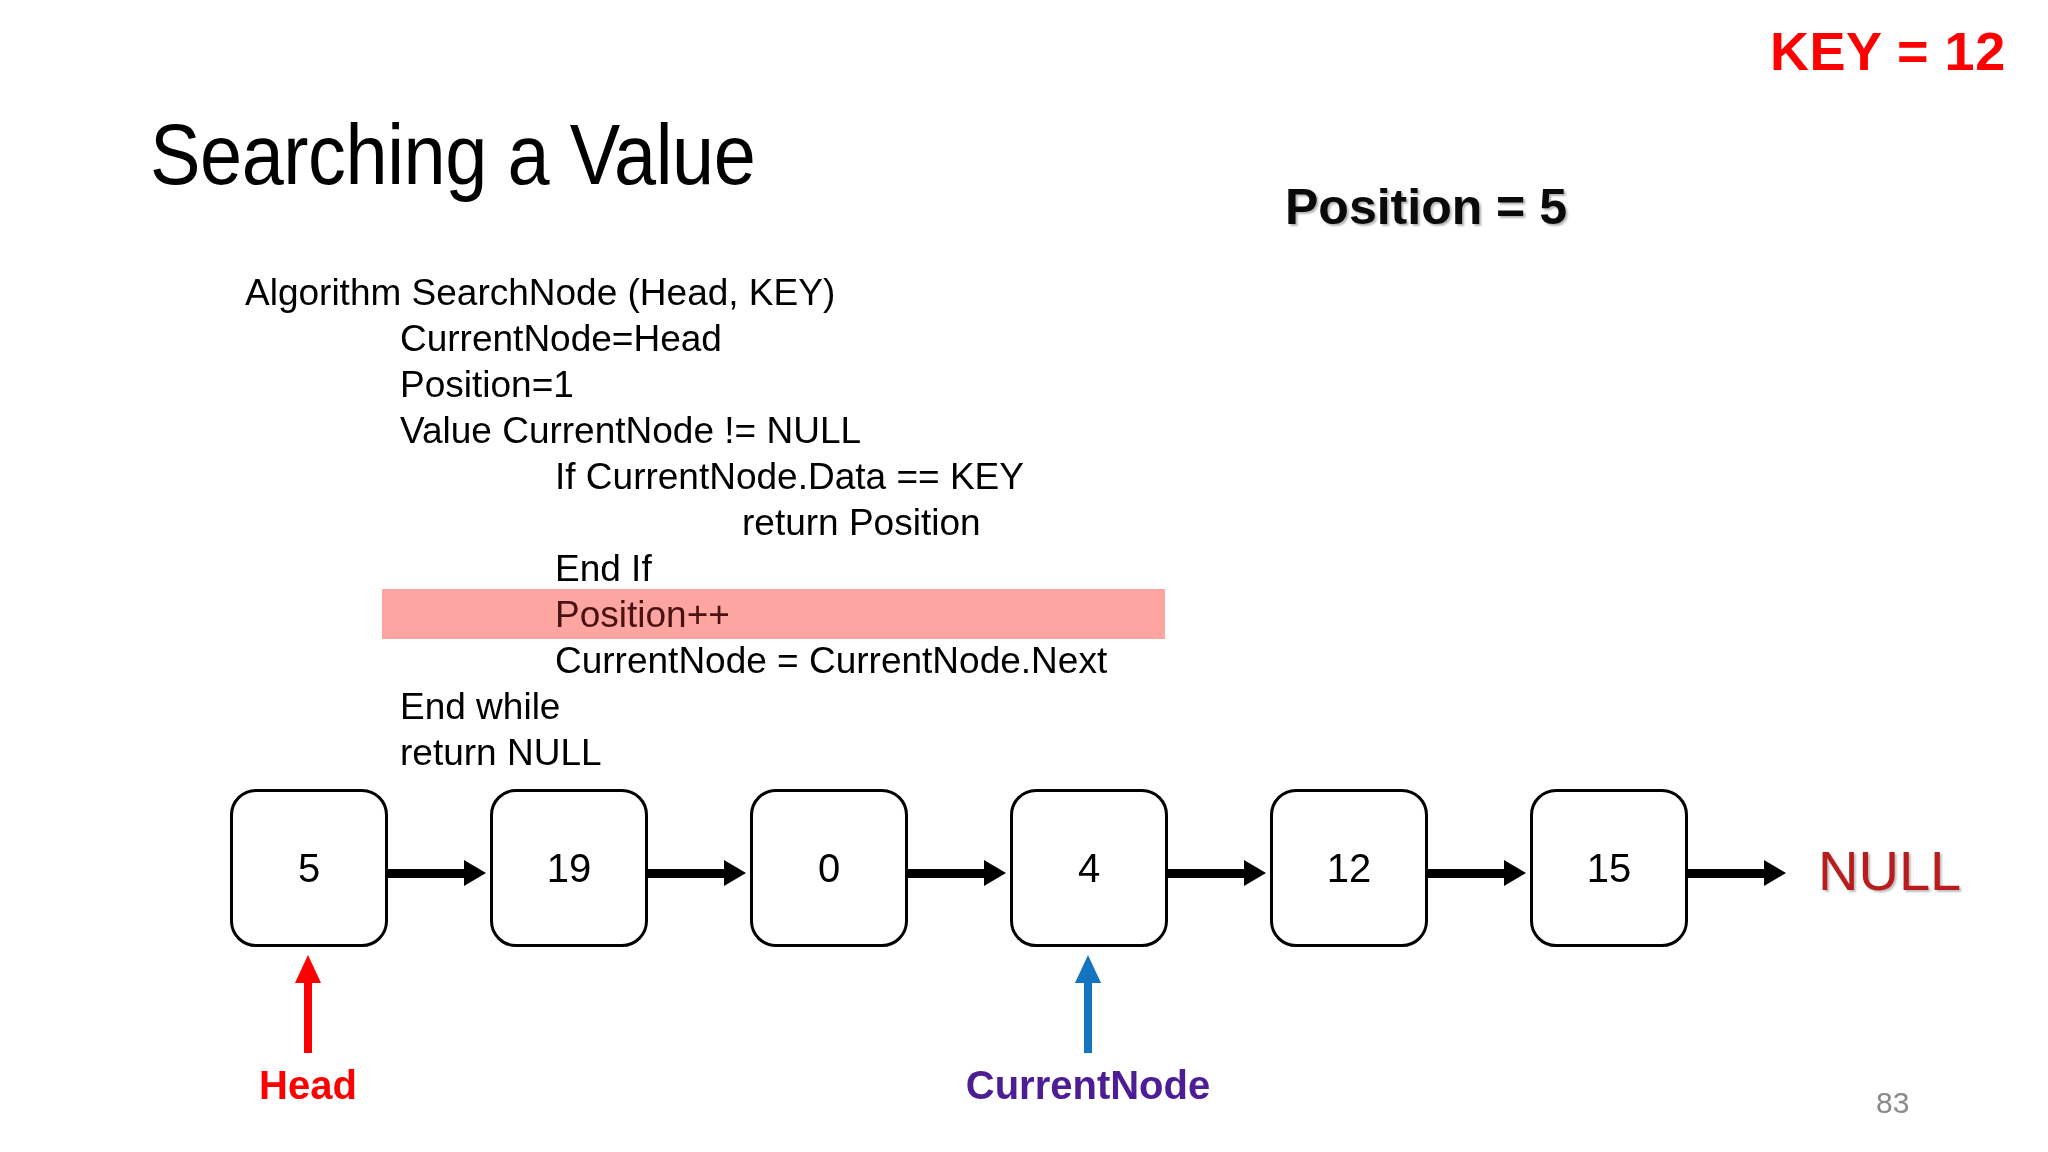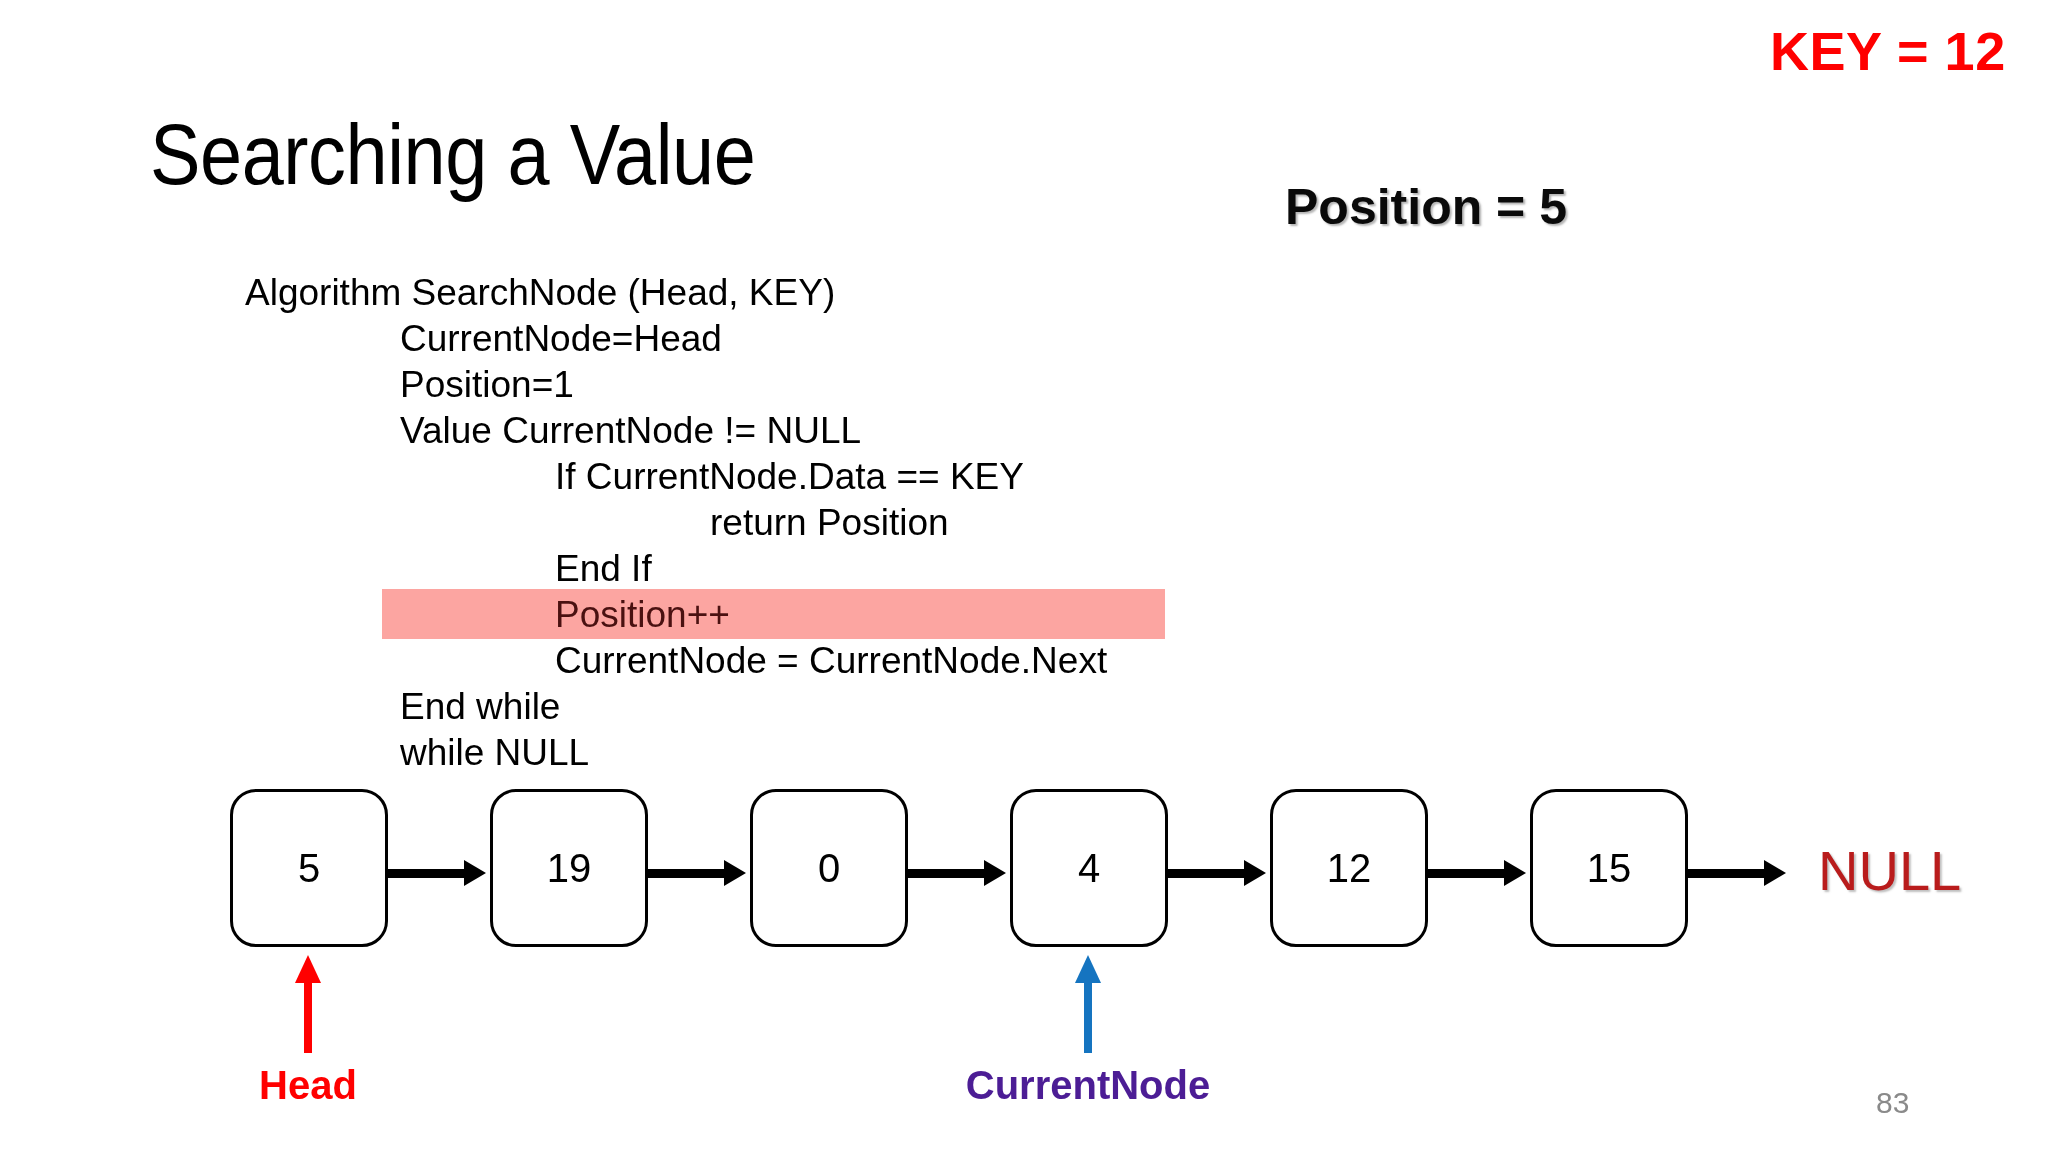--- a/index.html
+++ b/index.html
@@ -75,21 +75,21 @@
     white-space: nowrap;
   }
   .code-line .code-text {
     position: relative;
     z-index: 2;
     display: inline-block;
   }
   .indent-0 { padding-left: 245px; }
   .indent-1 { padding-left: 400px; }
   .indent-2 { padding-left: 555px; }
-  .indent-3 { padding-left: 710px; }
+  .indent-3 { padding-left: 710px; margin-left: 32px; }
 
   
   .code-line.highlight { }
   .code-line.highlight .hl-bar {
     position: absolute;
     left: 382px;
     top: -3px;
     width: 783px;
     height: 50px;
     background: #FCA5A1;
@@ -233,21 +233,21 @@
       <div class="code-line indent-0"><span class="code-text">Algorithm SearchNode (Head, KEY)</span></div>
       <div class="code-line indent-1"><span class="code-text">CurrentNode=Head</span></div>
       <div class="code-line indent-1"><span class="code-text">Position=1</span></div>
       <div class="code-line indent-1"><span class="code-text">Value CurrentNode != NULL</span></div>
       <div class="code-line indent-2"><span class="code-text">If CurrentNode.Data == KEY</span></div>
       <div class="code-line indent-3"><span class="code-text">return Position</span></div>
       <div class="code-line indent-2"><span class="code-text">End If</span></div>
       <div class="code-line indent-2 highlight"><span class="hl-bar"></span><span class="code-text">Position++</span></div>
       <div class="code-line indent-2"><span class="code-text">CurrentNode = CurrentNode.Next</span></div>
       <div class="code-line indent-1"><span class="code-text">End while</span></div>
-      <div class="code-line indent-1"><span class="code-text">while NULL</span></div>
+      <div class="code-line indent-1"><span class="code-text">return NULL</span></div>
     </div>
 
   <div id="linked-list">
       <div class="node" style="left: 230px;">
         <span class="node-value">5</span>
       </div>
       <div class="link-arrow" style="left: 388px; width: 78px;"></div>
       <div class="node" style="left: 490px;">
         <span class="node-value">19</span>
       </div>

